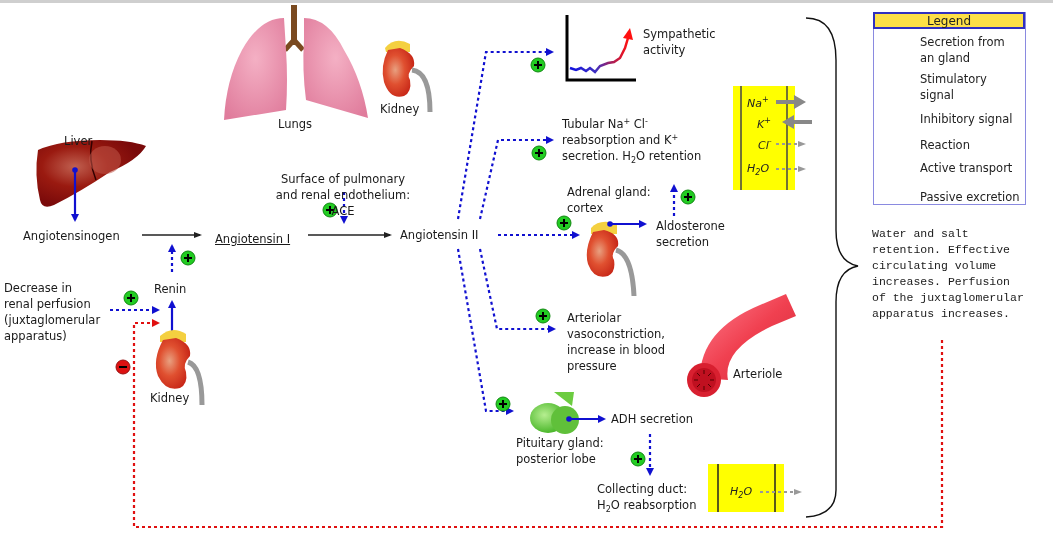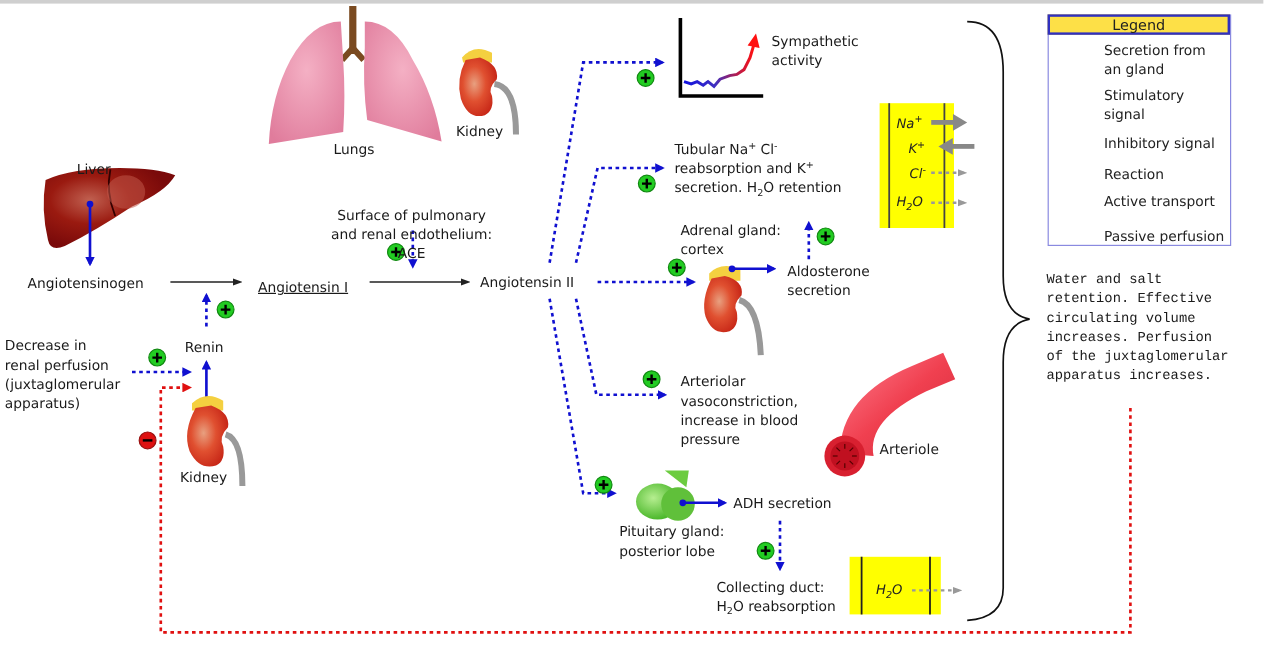--- a/index.html
+++ b/index.html
@@ -240,21 +240,21 @@
   </g>
 </svg>
 
 <div class="legend">
   <div class="legend-title">Legend</div>
   <div class="item" style="top:21px;"><span>Secretion from</span><br><span>an gland</span></div>
   <div class="item" style="top:58px;"><span>Stimulatory</span><br><span>signal</span></div>
   <div class="item" style="top:98px;">Inhibitory signal</div>
   <div class="item" style="top:124px;">Reaction</div>
   <div class="item" style="top:147px;">Active transport</div>
-  <div class="item" style="top:176px;">Passive perfusion</div>
+  <div class="item" style="top:176px;">Passive excretion</div>
 </div>
 
 <div class="lbl" style="left:64px; top:133px;">Liver</div>
 <div class="lbl" style="left:278px; top:116px;">Lungs</div>
 <div class="lbl" style="left:380px; top:101px;">Kidney</div>
 <div class="lbl" style="left:150px; top:390px;">Kidney</div>
 <div class="lbl" style="left:733px; top:366px;">Arteriole</div>
 
 <div class="lbl" style="left:23px; top:228px;">Angiotensinogen</div>
 <div class="lbl" style="left:215px; top:231px;text-decoration:underline;">Angiotensin I</div>

